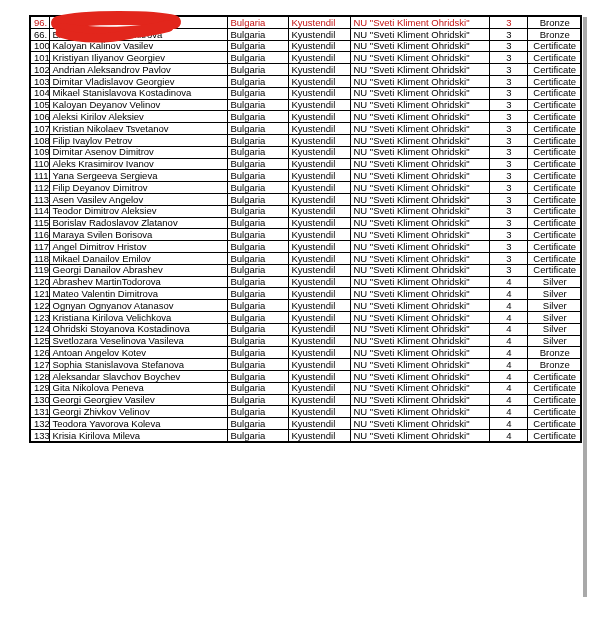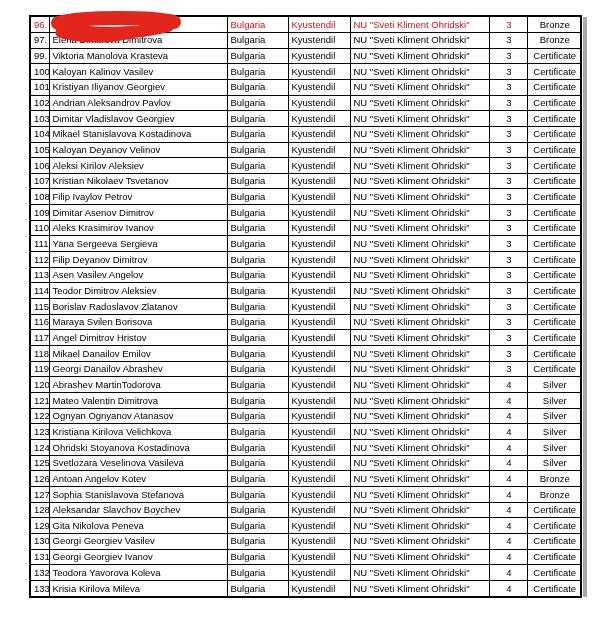--- a/index.html
+++ b/index.html
@@ -1,18 +1,18 @@
 <!DOCTYPE html>
 <html><head>
 <meta charset="utf-8">
 <style>
   html,body{margin:0;padding:0;background:#fff;}
   .page{position:relative;width:600px;height:630px;background:#ffffff;overflow:hidden;
         font-family:"Liberation Sans", sans-serif;}
-  table.results{position:absolute;left:29px;top:15px;width:551px;height:583px;
+  table.results{position:absolute;left:29px;top:15px;width:551px;height:428px;
         border-collapse:collapse;table-layout:fixed;border:2px solid #000;}
   table.results td{border:1px solid #000;font-size:9.5px;color:#000;
         white-space:nowrap;overflow:hidden;padding:0 1px 0 3px;vertical-align:middle;
         line-height:1;}
   td.c-num{padding-left:2px;padding-right:0;}
   td.c-ctr{text-align:center;padding:0;}
   tr.hl td{color:#c41414;}
   tr.hl td.c-award{color:#000;}
   .shadow-strip{position:absolute;left:583px;top:17px;width:4px;height:580px;
         background:#a9a9a9;}
@@ -37,36 +37,27 @@
         <tr class="hl">
           <td class="c-num">96.</td>
           <td class="c-name"></td>
           <td class="c-txt">Bulgaria</td>
           <td class="c-txt">Kyustendil</td>
           <td class="c-txt">NU "Sveti Kliment Ohridski"</td>
           <td class="c-ctr">3</td>
           <td class="c-ctr c-award">Bronze</td>
         </tr>
         <tr>
-          <td class="c-num">97.</td>
+          <td class="c-num">66.</td>
           <td class="c-name">Elena Dimitrova Dimitrova</td>
           <td class="c-txt">Bulgaria</td>
           <td class="c-txt">Kyustendil</td>
           <td class="c-txt">NU "Sveti Kliment Ohridski"</td>
           <td class="c-ctr">3</td>
           <td class="c-ctr c-award">Bronze</td>
-        </tr>
-        <tr>
-          <td class="c-num">99.</td>
-          <td class="c-name">Viktoria Manolova Krasteva</td>
-          <td class="c-txt">Bulgaria</td>
-          <td class="c-txt">Kyustendil</td>
-          <td class="c-txt">NU "Sveti Kliment Ohridski"</td>
-          <td class="c-ctr">3</td>
-          <td class="c-ctr c-award">Certificate</td>
         </tr>
         <tr>
           <td class="c-num">100.</td>
           <td class="c-name">Kaloyan Kalinov Vasilev</td>
           <td class="c-txt">Bulgaria</td>
           <td class="c-txt">Kyustendil</td>
           <td class="c-txt">NU "Sveti Kliment Ohridski"</td>
           <td class="c-ctr">3</td>
           <td class="c-ctr c-award">Certificate</td>
         </tr>
@@ -335,21 +326,21 @@
           <td class="c-num">130.</td>
           <td class="c-name">Georgi Georgiev Vasilev</td>
           <td class="c-txt">Bulgaria</td>
           <td class="c-txt">Kyustendil</td>
           <td class="c-txt">NU "Sveti Kliment Ohridski"</td>
           <td class="c-ctr">4</td>
           <td class="c-ctr c-award">Certificate</td>
         </tr>
         <tr>
           <td class="c-num">131.</td>
-          <td class="c-name">Georgi Georgiev Ivanov</td>
+          <td class="c-name">Georgi Zhivkov Velinov</td>
           <td class="c-txt">Bulgaria</td>
           <td class="c-txt">Kyustendil</td>
           <td class="c-txt">NU "Sveti Kliment Ohridski"</td>
           <td class="c-ctr">4</td>
           <td class="c-ctr c-award">Certificate</td>
         </tr>
         <tr>
           <td class="c-num">132.</td>
           <td class="c-name">Teodora Yavorova Koleva</td>
           <td class="c-txt">Bulgaria</td>

